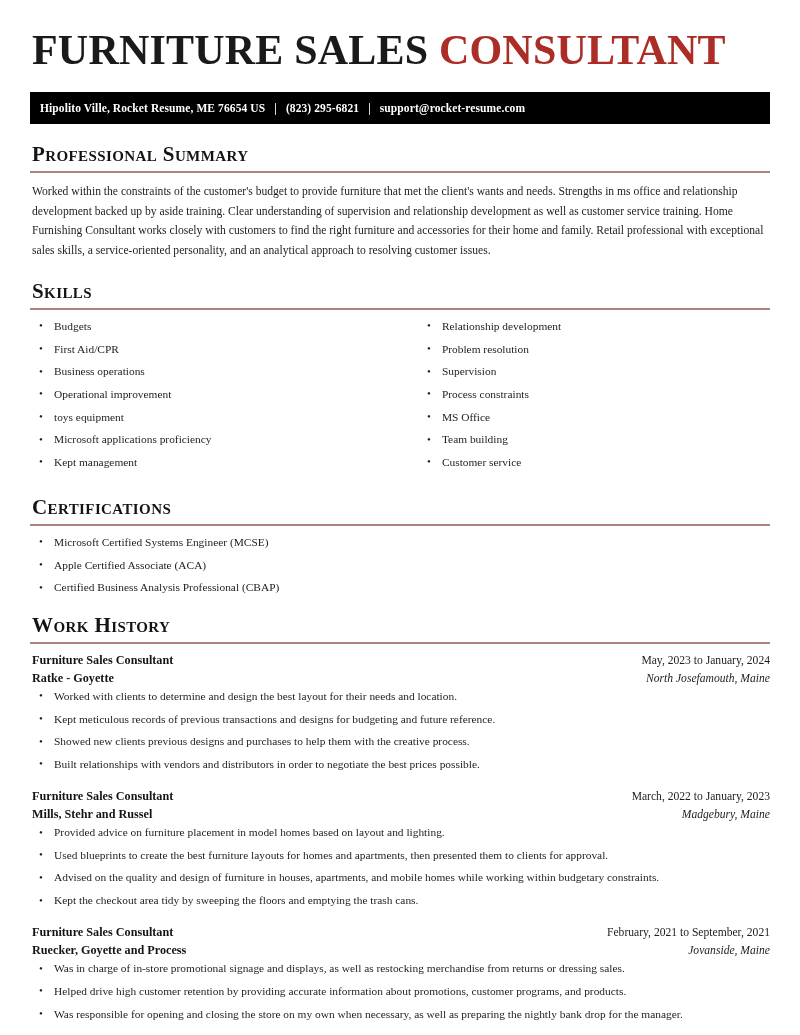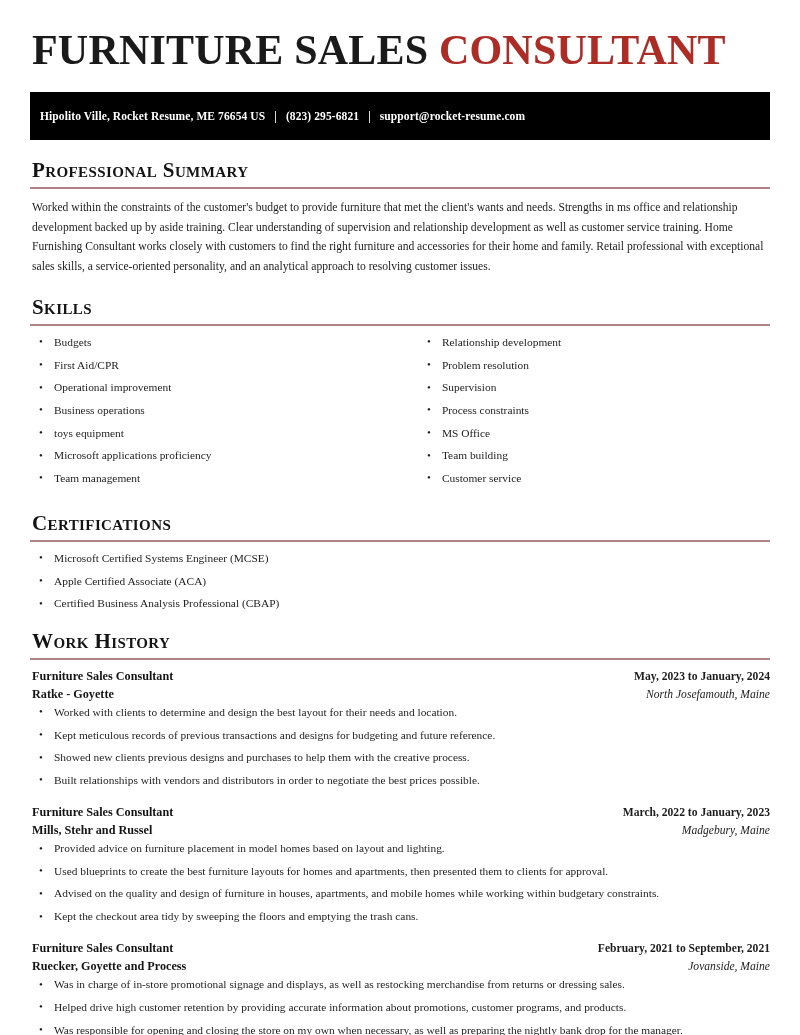--- a/index.html
+++ b/index.html
@@ -30,21 +30,21 @@
     margin: 4px 0 0 2px;
     white-space: nowrap;
   }
   .resume-title .t-first { color: #1a1a1a; }
   .resume-title .t-last  { color: #ab2d26; }
 
   .contact-bar {
     margin-top: 20px;
     background: #000000;
     color: #ffffff;
-    height: 48px;
+    height: 32px;
     display: flex;
     align-items: center;
     padding: 0 10px;
     box-sizing: border-box;
   }
   .contact-inner {
     display: flex;
     align-items: center;
     font-size: 11.5px;
     font-weight: 700;
@@ -126,21 +126,21 @@
     margin-bottom: 3px;
   }
   .job-title {
     font-size: 12.2px;
     font-weight: 700;
     color: #141414;
     margin-left: 2px;
   }
   .job-dates {
     font-size: 11.6px;
-    font-weight: 700;
+    font-weight: 400;
     color: #1d1d1d;
     text-align: center;
   }
   .job-company {
     font-size: 12.2px;
     font-weight: 700;
     color: #141414;
     margin-left: 2px;
   }
   .job-location {
@@ -176,25 +176,25 @@
   </div>
 
   <div class="section">
     <div class="section-heading">Skills</div>
     <div class="section-rule"></div>
     <div class="two-col">
       <div class="col left">
         <ul class="bullets">
           <li>Budgets</li>
           <li>First Aid/CPR</li>
+          <li>Business operations</li>
           <li>Operational improvement</li>
-          <li>Business operations</li>
           <li>toys equipment</li>
           <li>Microsoft applications proficiency</li>
-          <li>Team management</li>
+          <li>Kept management</li>
         </ul>
       </div>
       <div class="col right">
         <ul class="bullets">
           <li>Relationship development</li>
           <li>Problem resolution</li>
           <li>Supervision</li>
           <li>Process constraints</li>
           <li>MS Office</li>
           <li>Team building</li>

